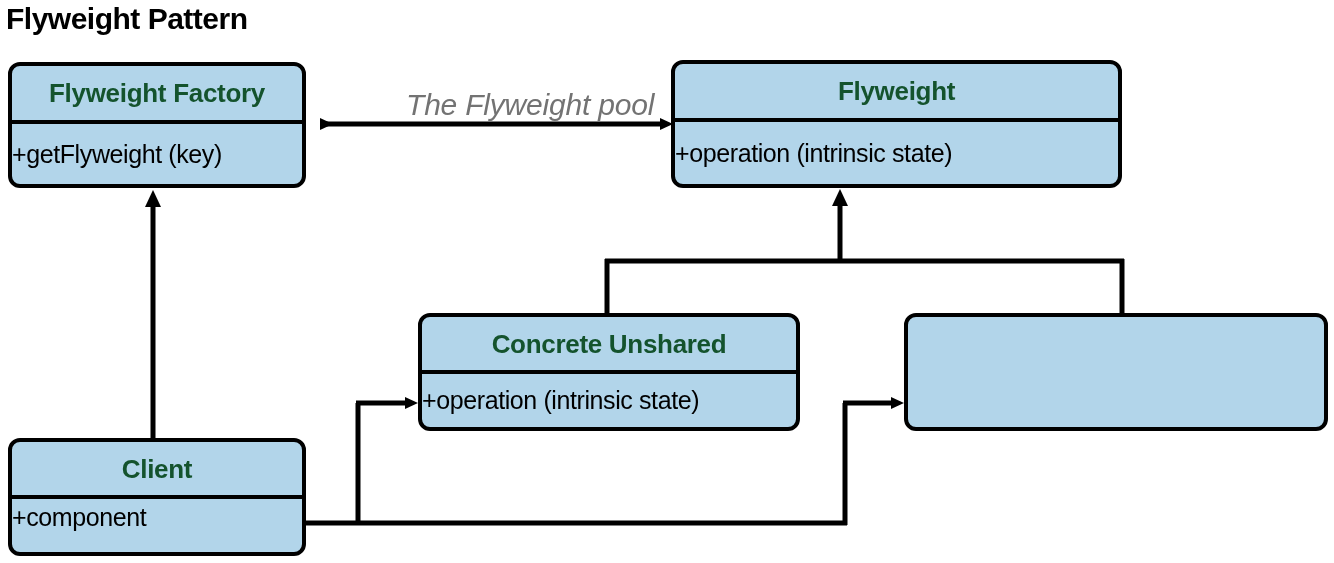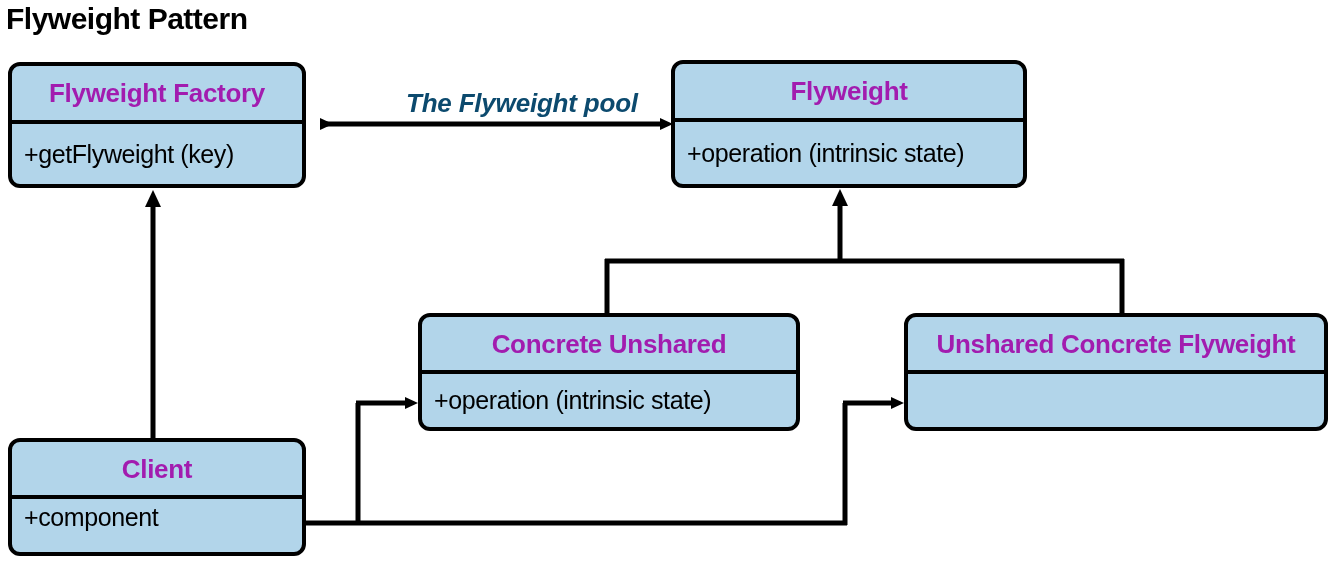--- a/index.html
+++ b/index.html
@@ -41,21 +41,21 @@
     background: #b2d5ea;
     border: 4px solid #000000;
     border-radius: 12px;
     overflow: hidden;
     z-index: 3;
   }
   .uml-name {
     box-sizing: border-box;
     width: 100%;
     text-align: center;
-    color: #a21caf;
+    color: #14532d;
     font-weight: 700;
     font-size: 26px;
     letter-spacing: -0.3px;
     line-height: 1;
     display: flex;
     align-items: center;
     justify-content: center;
     border-bottom: 4px solid #000000;
     white-space: nowrap;
   }
@@ -63,29 +63,29 @@
     box-sizing: border-box;
     width: 100%;
     text-align: left;
     color: #000000;
     font-weight: 400;
     font-size: 25px;
     letter-spacing: -0.4px;
     line-height: 1;
     display: flex;
     align-items: center;
-    padding-left: 12px;
+    padding-left: 0;
     white-space: nowrap;
   }
   .edge-label {
     position: absolute;
     font-style: italic;
-    font-weight: 700;
-    font-size: 26px;
-    color: #0c4a6e;
+    font-weight: 400;
+    font-size: 30px;
+    color: #737373;
     white-space: nowrap;
     letter-spacing: -0.2px;
     z-index: 4;
   }
 </style>
 </head>
 <body>
 
 <div id="canvas">
 
@@ -128,32 +128,31 @@
     </g>
   </svg>
 
   <div class="edge-label" style="left:406px; top:88px;">The Flyweight pool</div>
 
   <div class="uml-class" style="left:8px; top:62px; width:298px; height:126px;">
     <div class="uml-name" style="height:58px;">Flyweight Factory</div>
     <div class="uml-members" style="height:60px;">+getFlyweight (key)</div>
   </div>
 
-  <div class="uml-class" style="left:671px; top:60px; width:356px; height:128px;">
+  <div class="uml-class" style="left:671px; top:60px; width:451px; height:128px;">
     <div class="uml-name" style="height:58px;">Flyweight</div>
     <div class="uml-members" style="height:62px;">+operation (intrinsic state)</div>
   </div>
 
   <div class="uml-class" style="left:418px; top:313px; width:382px; height:118px;">
     <div class="uml-name" style="height:57px;">Concrete Unshared</div>
     <div class="uml-members" style="height:53px;">+operation (intrinsic state)</div>
   </div>
 
   <div class="uml-class" style="left:904px; top:313px; width:424px; height:118px;">
-    <div class="uml-name" style="height:57px;">Unshared Concrete Flyweight</div>
   </div>
 
   <div class="uml-class" style="left:8px; top:438px; width:298px; height:118px;">
     <div class="uml-name" style="height:57px;">Client</div>
     <div class="uml-members" style="height:36px;">+component</div>
   </div>
 
 </div>
 
 </body></html>

